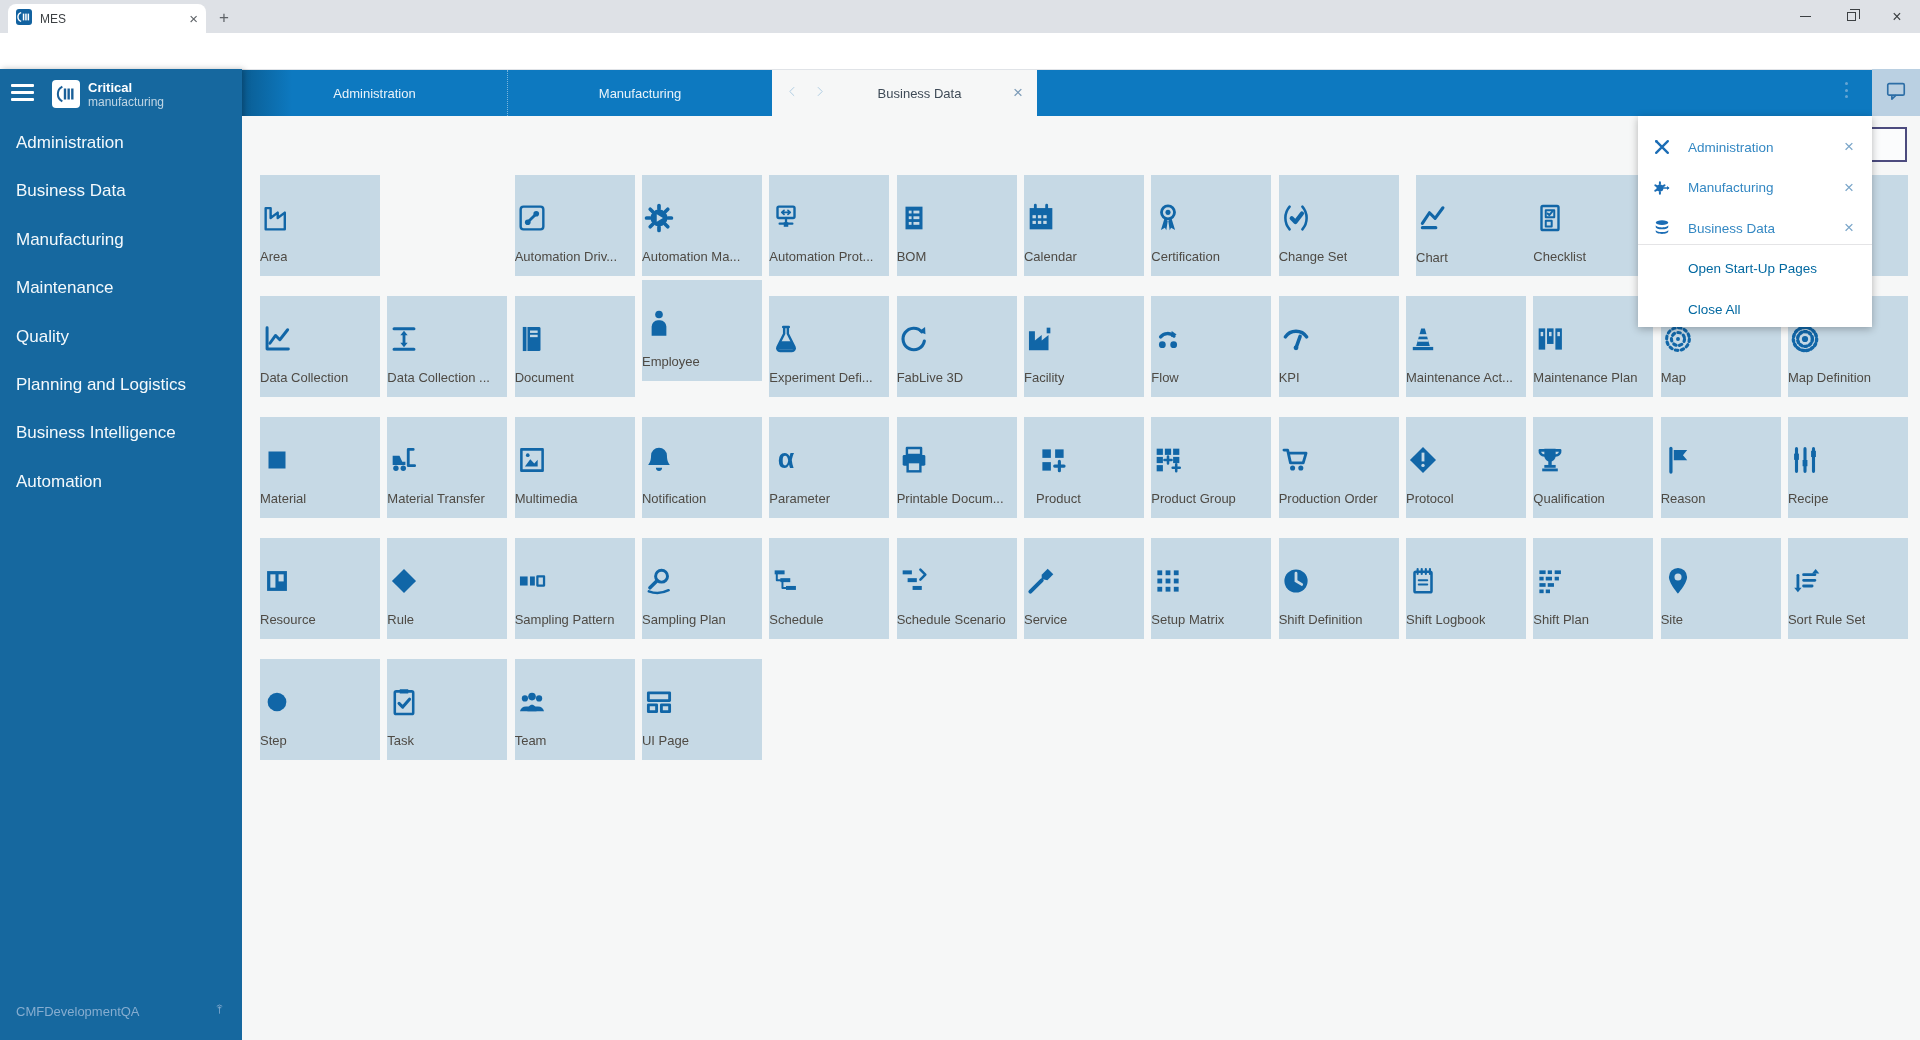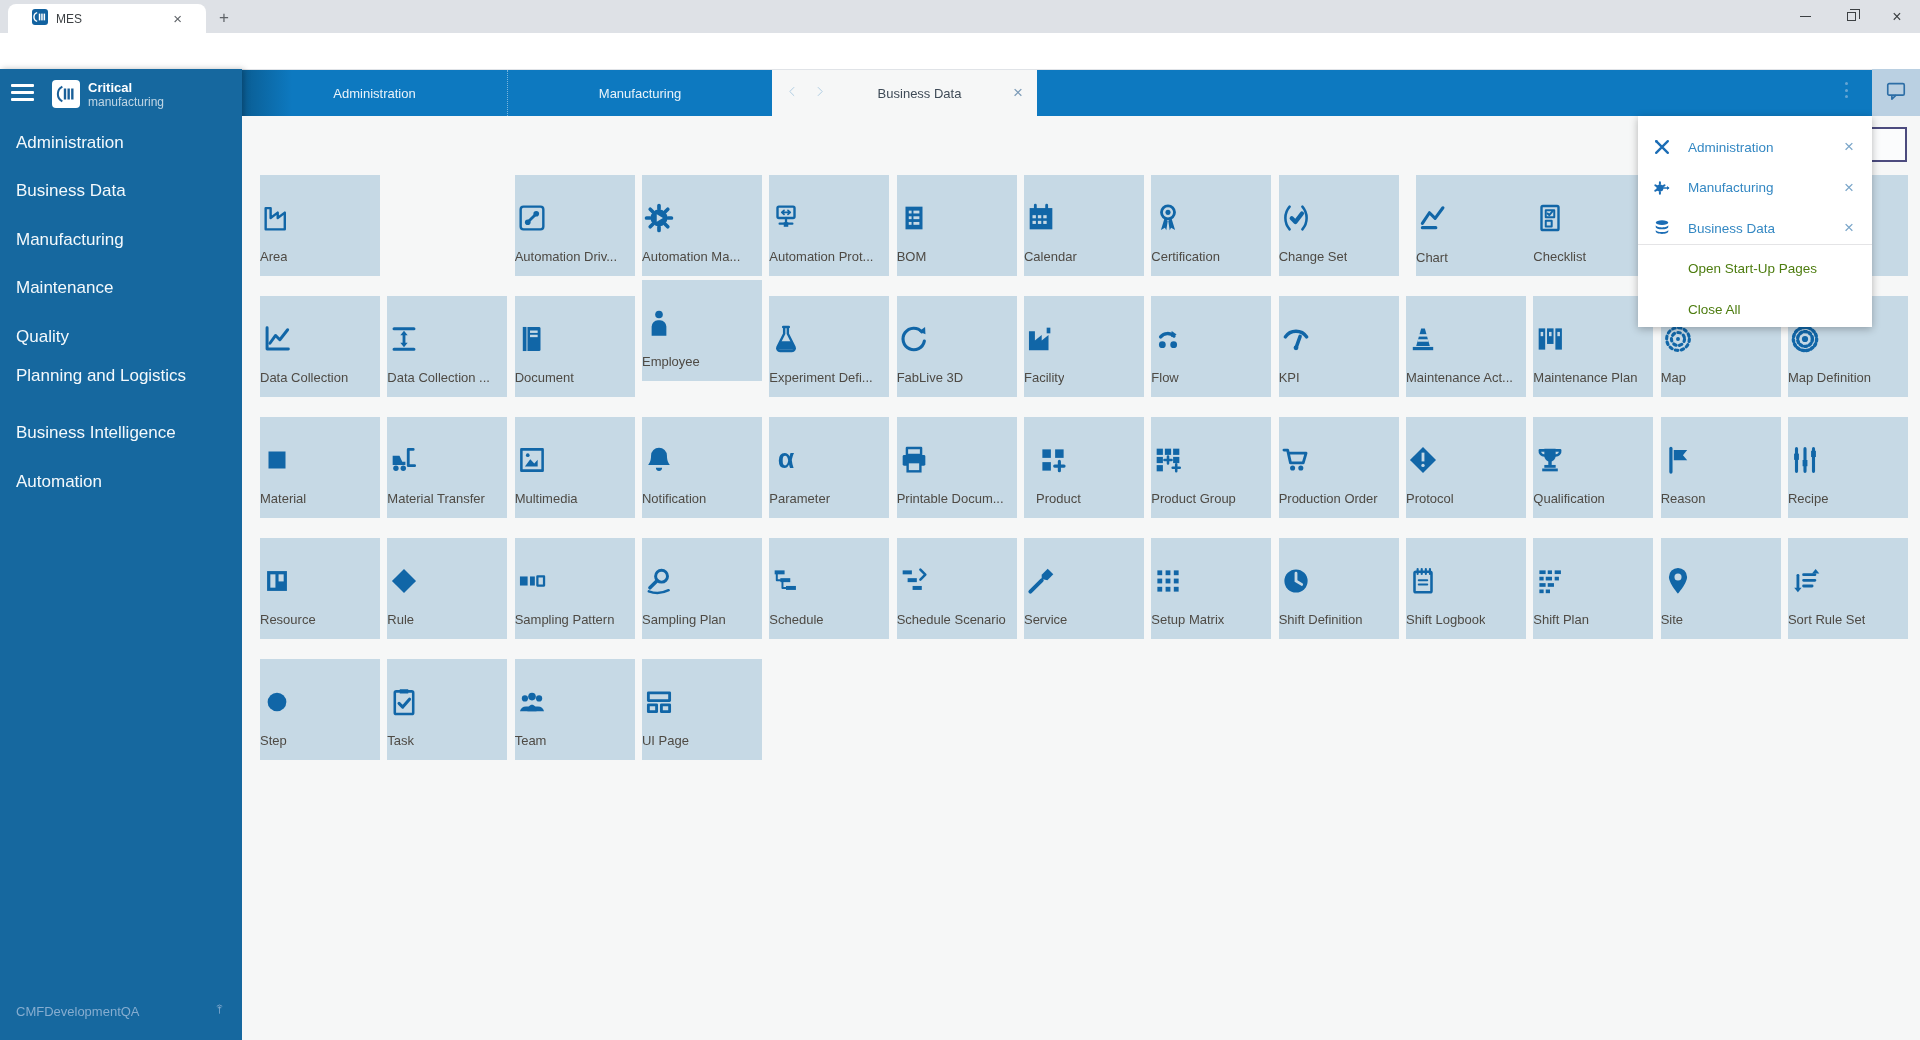--- a/index.html
+++ b/index.html
@@ -13,21 +13,21 @@
     --content-bg:#f6f7f7;
     --chrome-strip:#dee1e6;
     --chrome-gray:#5f6368;
   }
   *{box-sizing:border-box;margin:0;padding:0}
   html,body{width:1920px;height:1040px;overflow:hidden;font-family:"Liberation Sans",sans-serif;background:#fff;position:relative}
   .abs{position:absolute}
 
   
   #tabstrip{left:0;top:0;width:1920px;height:33px;background:var(--chrome-strip)}
-  #browser-tab{left:8px;top:4px;width:198px;height:29px;background:#fff;border-radius:8px 8px 0 0;display:flex;align-items:center;padding:0 24px}
+  #browser-tab{left:8px;top:4px;width:198px;height:29px;background:#fff;border-radius:8px 8px 0 0;display:flex;align-items:center;padding:0 8px}
   #browser-tab .title{font-size:12px;color:#3c4043;margin-left:8px;flex:1}
   #tab-close{color:#5f6368;font-size:15px;line-height:1;cursor:pointer}
   #newtab-btn{left:214px;top:8px;width:20px;height:20px;color:#5f6368;font-size:17px;text-align:center;line-height:19px;cursor:pointer}
   #win-controls{right:0;top:0;height:33px;display:flex}
   #win-controls .wbtn{width:46px;height:33px;display:flex;align-items:center;justify-content:center;color:#3c4043}
   #win-min i{display:block;width:11px;border-bottom:1.4px solid #3c4043}
   #win-max i{display:block;width:9px;height:9px;border:1.2px solid #3c4043;position:relative}
   #win-max i:before{content:"";position:absolute;left:2px;top:-4px;width:9px;height:9px;border:1.2px solid #3c4043;border-left:none;border-bottom:none}
   #win-close{font-size:16px}
 
@@ -70,21 +70,21 @@
 
   
   #search-box{left:1762px;top:127px;width:145px;height:35px;background:#fbfcfd;border:2px solid #4c4b7e;z-index:5}
 
   
   #page-menu{left:1638px;top:116px;width:234px;height:211px;background:#fff;box-shadow:0 2px 8px rgba(0,0,0,.28);z-index:50}
   .menu-row{position:absolute;left:0;width:234px;height:40px;display:flex;align-items:center;cursor:pointer}
   .menu-row .micon{width:22px;margin-left:13px;color:#1b6db5;display:flex;justify-content:center}
   .menu-row .mlabel{margin-left:15px;font-size:13.5px;color:var(--menu-blue);flex:1}
   .menu-row .mx{color:#7ba6c9;font-size:17px;margin-right:18px;cursor:pointer}
-  .menu-row.action .mlabel{color:#4d7c0f;margin-left:50px}
+  .menu-row.action .mlabel{color:#0369a1;margin-left:50px}
   #menu-divider{position:absolute;left:0;top:128px;width:234px;border-top:1px solid #e4e4e6}
 </style>
 </head>
 <body>
 
 <div class="abs" id="tabstrip">
   <div class="abs" id="browser-tab">
     <span>
       <svg width="16" height="16" viewBox="0 0 16 16">
           <rect width="16" height="16" rx="3" fill="#1262a0"></rect>
@@ -195,21 +195,21 @@
       </svg>
   </div>
   <div class="abs" id="logo-text1" style="top:11px">Critical</div>
   <div class="abs" id="logo-text2" style="top:26px">manufacturing</div>
   <div id="sidebar-items">
       <div class="side-item abs" style="top: 57px;">Administration</div>
       <div class="side-item abs" style="top: 105.4px;">Business Data</div>
       <div class="side-item abs" style="top: 153.8px;">Manufacturing</div>
       <div class="side-item abs" style="top: 202.2px;">Maintenance</div>
       <div class="side-item abs" style="top: 250.6px;">Quality</div>
-      <div class="side-item abs" style="top: 290px;">Planning and Logistics</div>
+      <div class="side-item abs" style="top: 299px;">Planning and Logistics</div>
       <div class="side-item abs" style="top: 347.4px;">Business Intelligence</div>
       <div class="side-item abs" style="top: 395.8px;">Automation</div>
     </div>
   <div class="abs" id="sidebar-footer" style="top:934px">
     <span>CMFDevelopmentQA</span>
     <span>
       <svg width="13" height="13" viewBox="0 0 24 24">
           <circle cx="12" cy="9" r="1.6" fill="#86add0"></circle>
           <path d="M12 11v8M7.5 5.5a6.5 6.5 0 019 0M9.3 8a4 4 0 015.4 0" stroke="#86add0" stroke-width="1.5" fill="none" stroke-linecap="round"></path>
         </svg>

